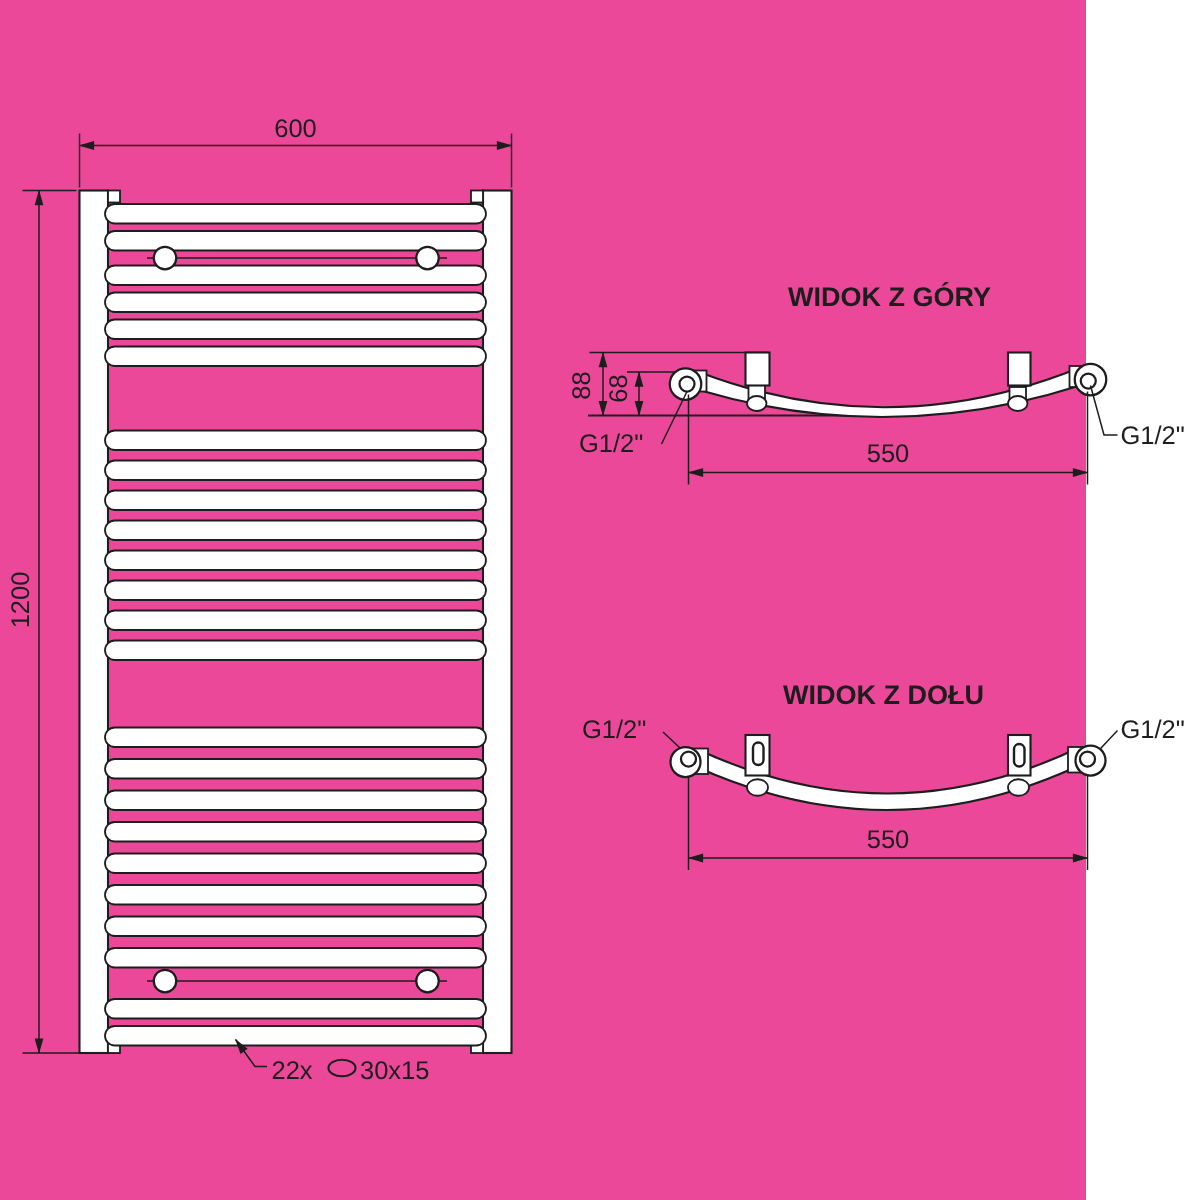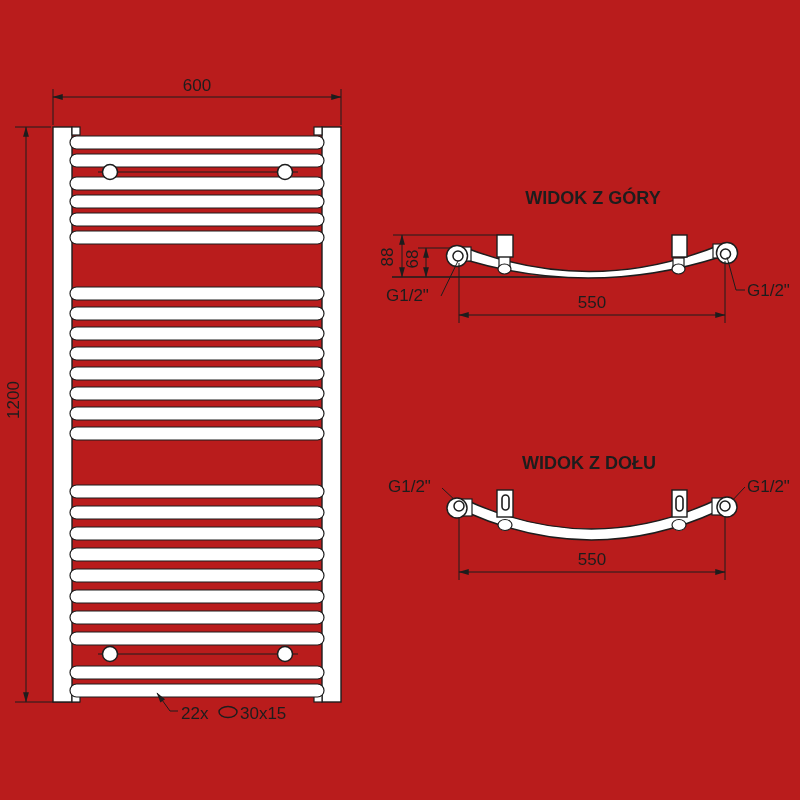--- a/index.html
+++ b/index.html
@@ -1,16 +1,16 @@
 <!DOCTYPE html>
 <html><head>
 <meta charset="utf-8">
 <style>
   html,body{margin:0;padding:0;background:#ffffff;}
-  .stage{width:800px;height:800px;position:relative;background:#b91c1c;}
+  .stage{width:724px;height:800px;position:relative;background:#ec4899;}
   svg{display:block;}
   text{font-family:"Liberation Sans","DejaVu Sans",sans-serif;fill:#1d1d1d;}
   .dimtxt{font-size:17px;}
   .titletxt{font-size:18px;font-weight:bold;}
   .ln{stroke:#1d1d1d;stroke-width:1.4;fill:none;}
   .thin{stroke:#1d1d1d;stroke-width:1;fill:none;}
   .shape{stroke:#1d1d1d;stroke-width:1.4;fill:#ffffff;}
   .shape2{stroke:#1d1d1d;stroke-width:1.2;fill:#ffffff;}
   .rung{stroke:#1d1d1d;stroke-width:1.2;fill:#ffffff;}
   .hole{stroke:#1d1d1d;stroke-width:1.5;fill:#ffffff;}

